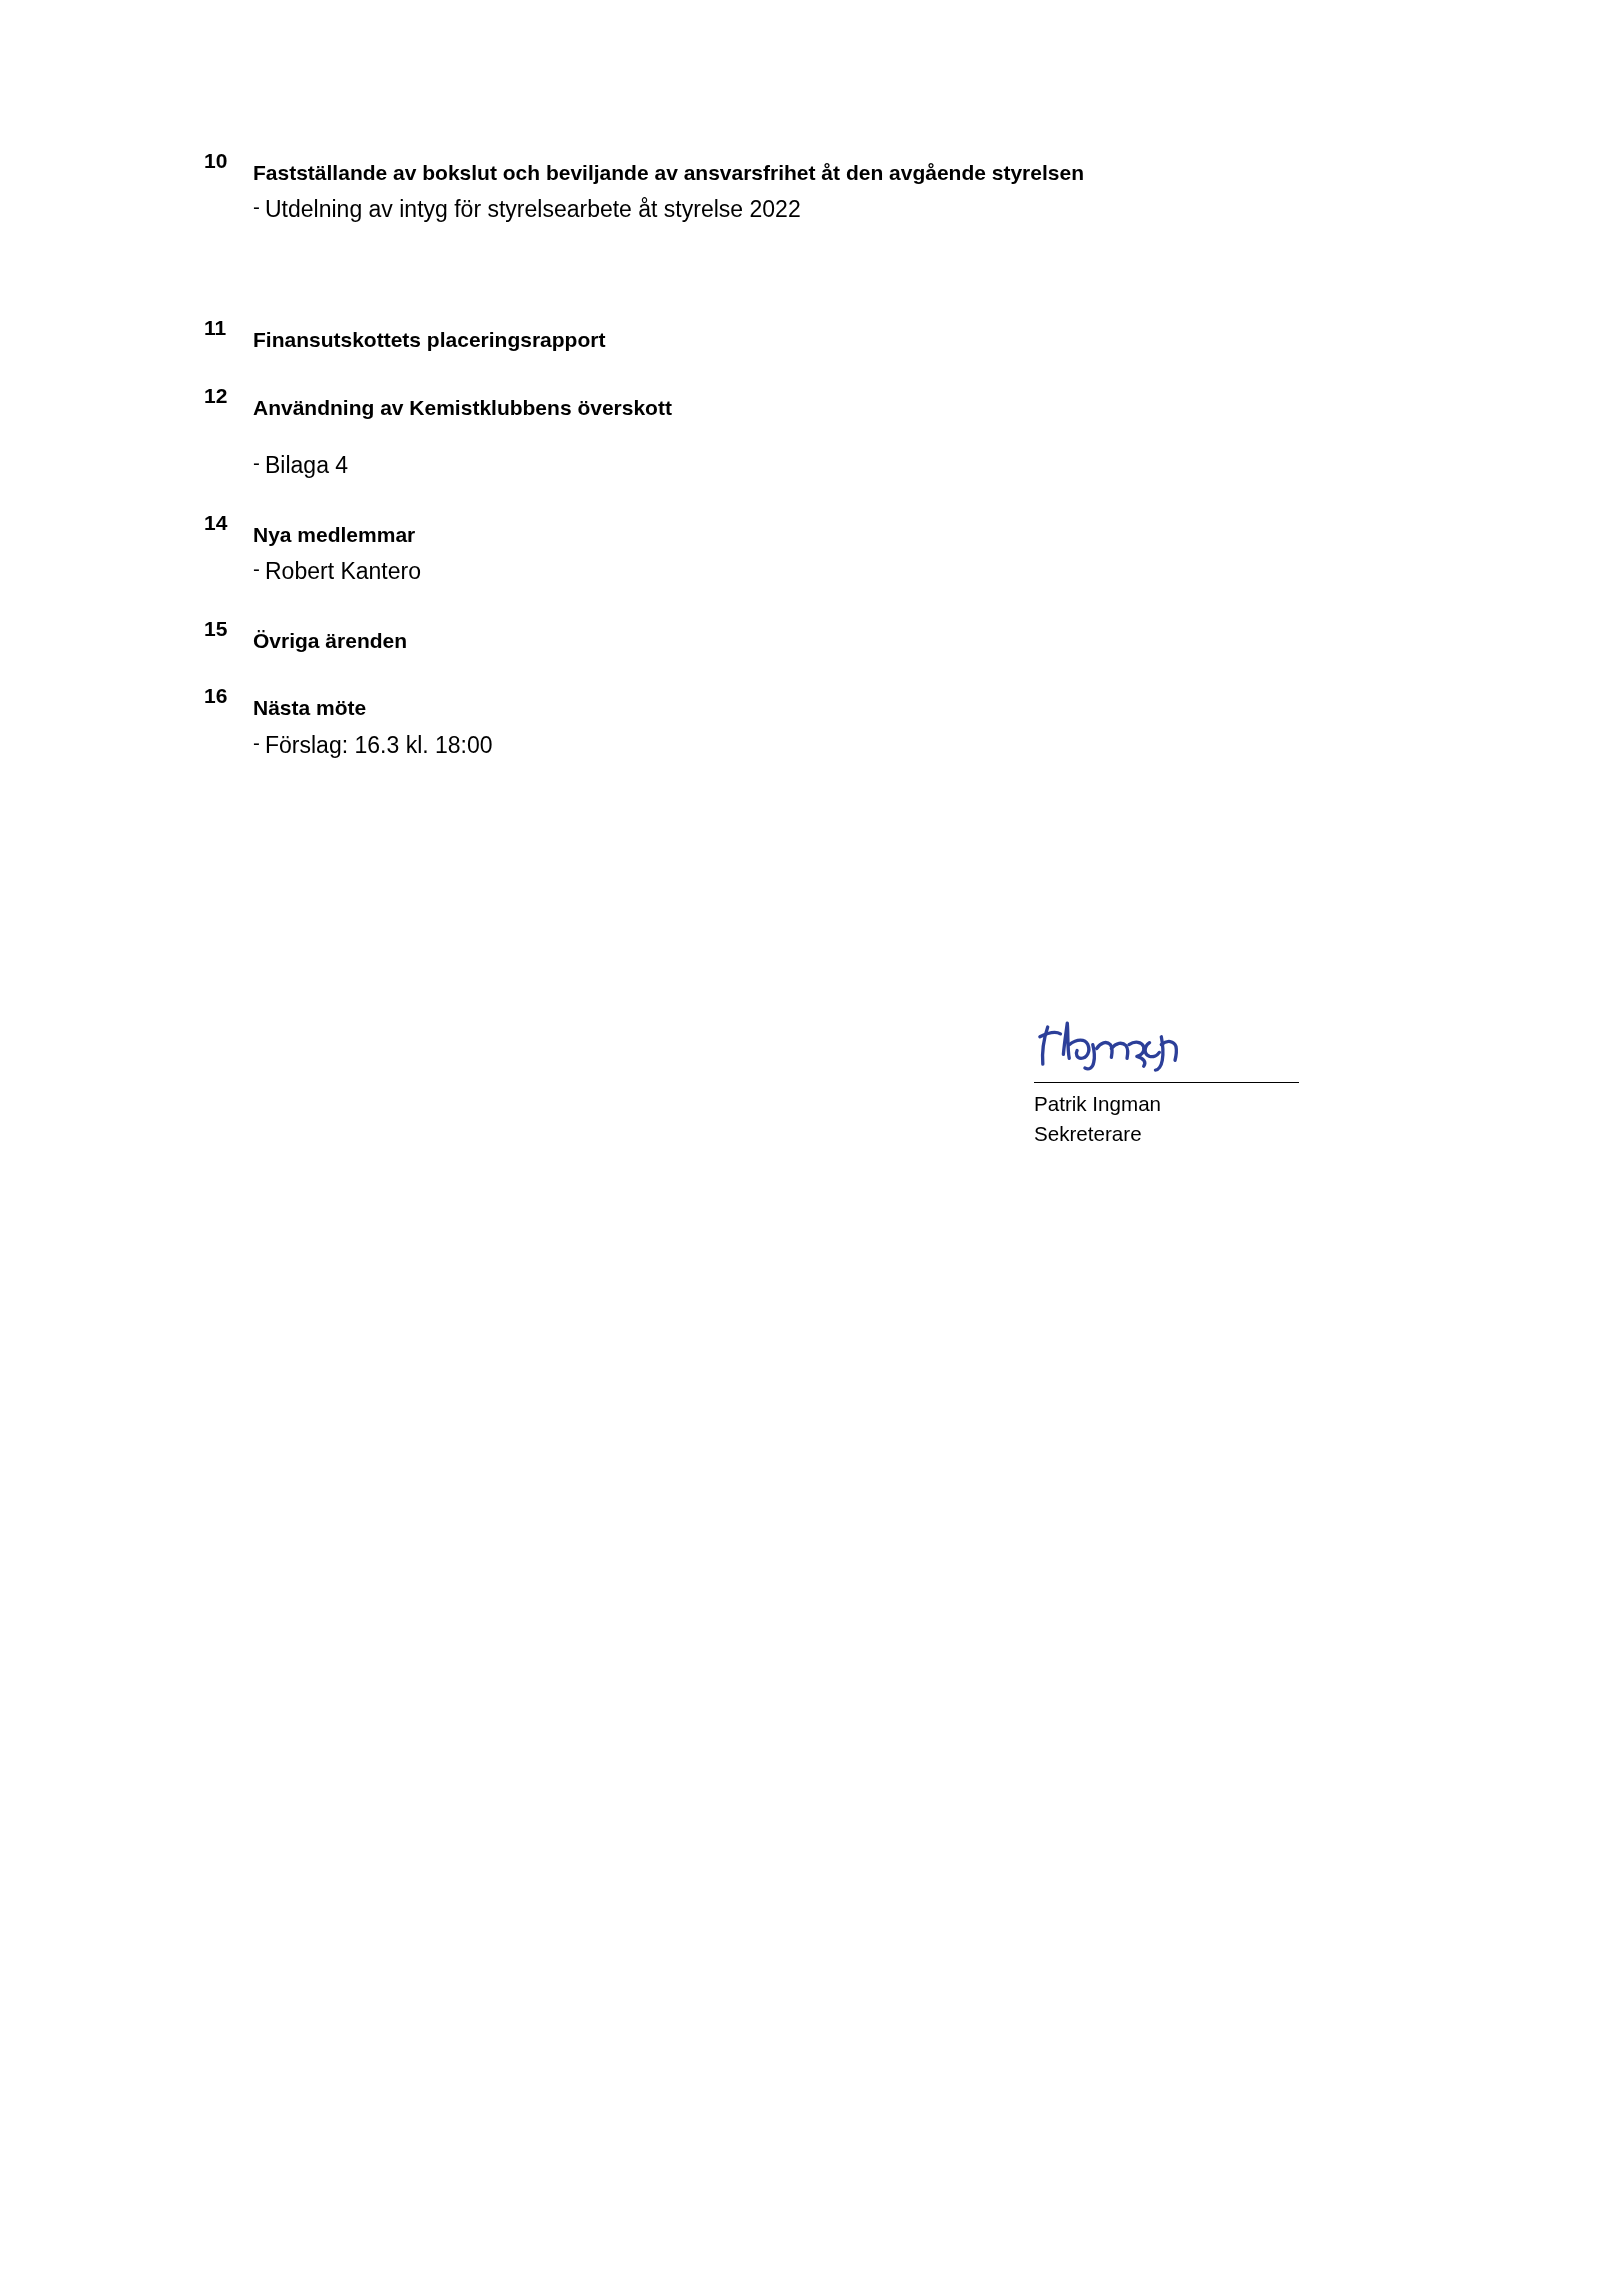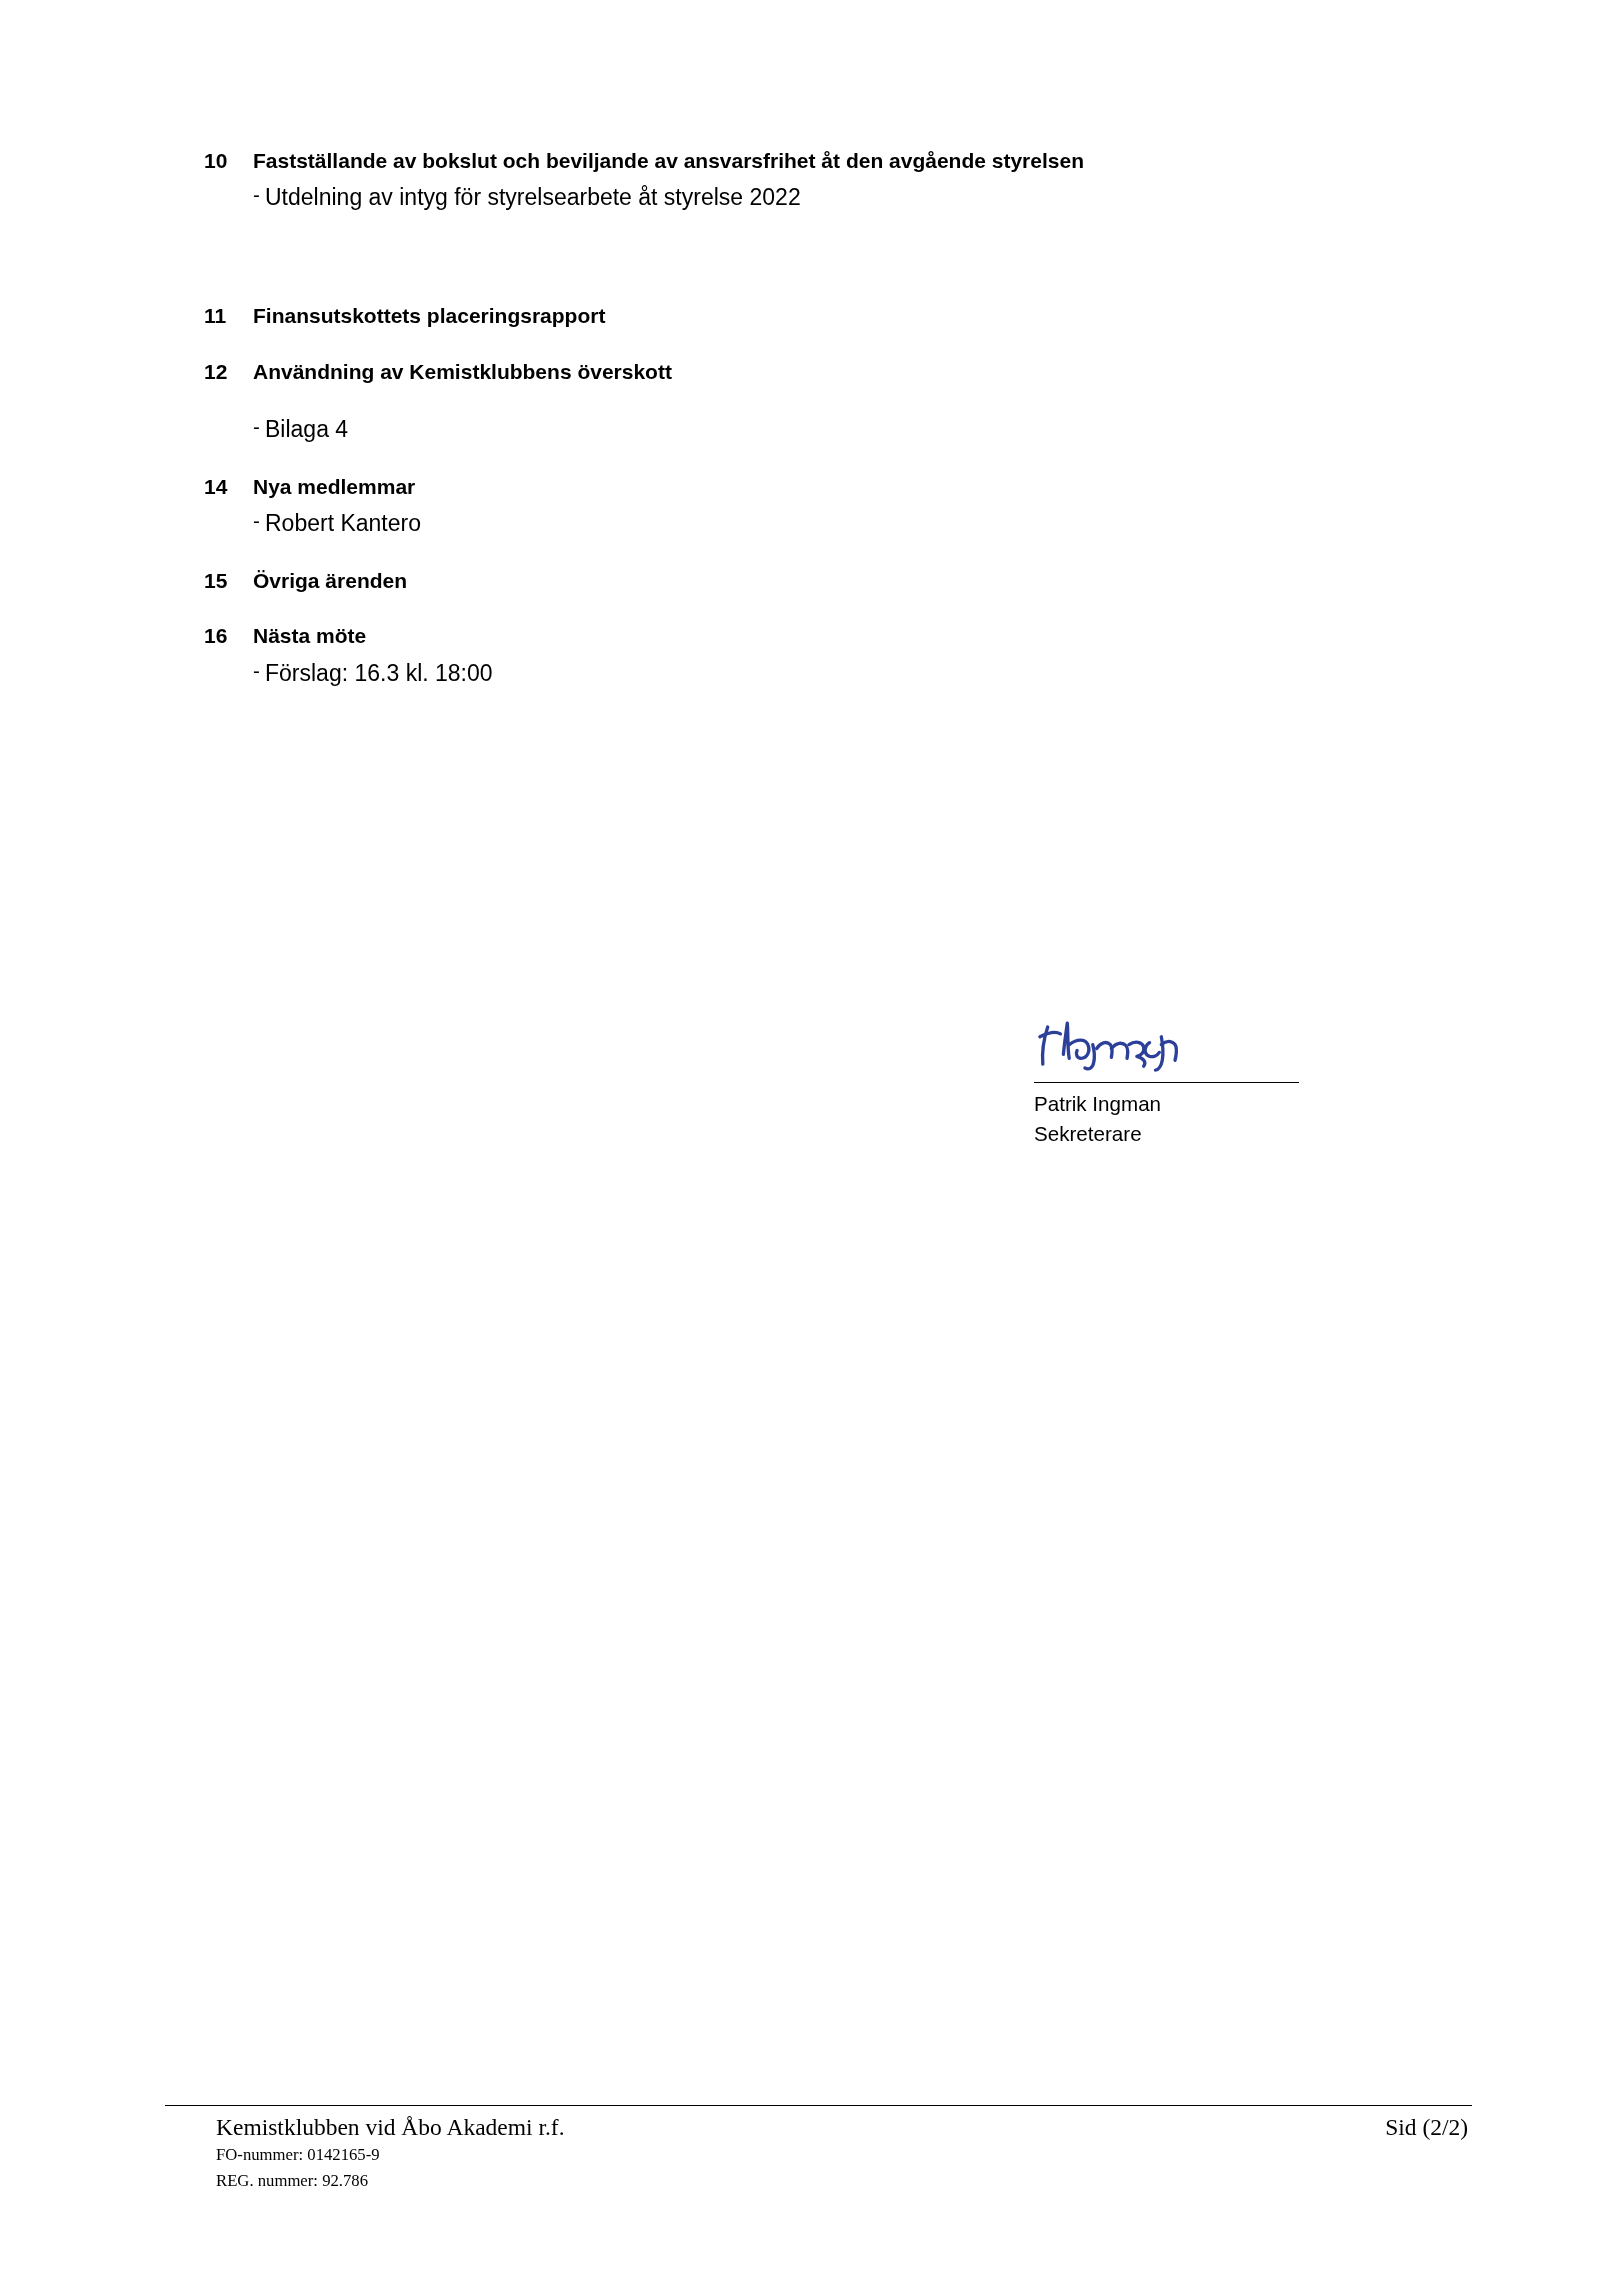--- a/index.html
+++ b/index.html
@@ -36,20 +36,21 @@
     font-weight: bold;
     font-size: 21px;
     width: 49px;
     flex: 0 0 49px;
     line-height: 1.35;
   }
   .title {
     font-weight: bold;
     font-size: 21px;
     line-height: 1.35;
+    margin-top: 12px;
   }
   .subs {
     margin-top: 5.9px;
   }
   .sub-row {
     display: flex;
     align-items: flex-start;
     line-height: 1.4;
   }
   .dash {
@@ -219,24 +220,15 @@
           <path d="M130 22 C132 32, 132 40, 131 46 C130 52, 127 56, 124 56"></path>
           <path d="M130 30 C136 25, 143 26, 145 32 C146 37, 145 42, 144 46"></path>
         </g>
       </svg>
     </div>
     <div class="sig-line"></div>
     <div class="sig-name">Patrik Ingman</div>
     <div class="sig-role">Sekreterare</div>
   </div>
 
-  <div class="footer">
-    <div class="footer-rule"></div>
-    <div class="footer-main">
-      <div>Kemistklubben vid Åbo Akademi r.f.</div>
-      <div class="footer-right">Sid (2/2)</div>
-    </div>
-    <div class="footer-small">FO-nummer: 0142165-9</div>
-    <div class="footer-small">REG. nummer: 92.786</div>
-  </div>
 
 </div>
 
 
 </body></html>

